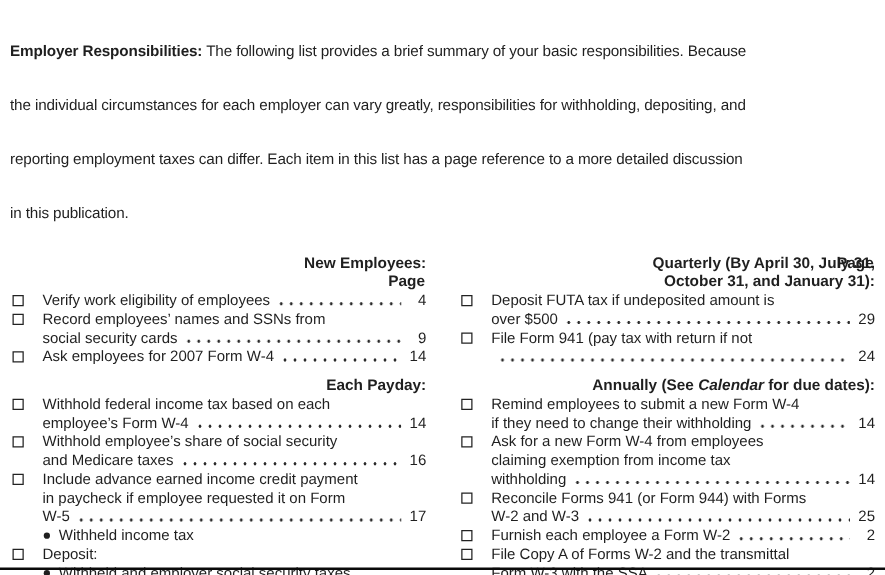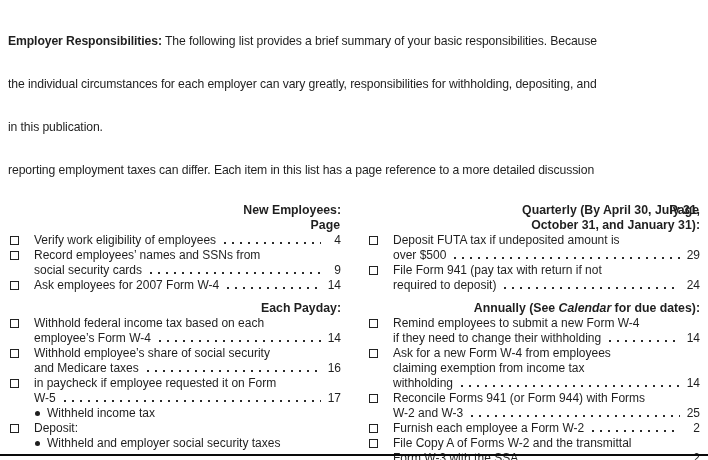--- a/index.html
+++ b/index.html
@@ -94,22 +94,22 @@
     bottom: 4px;
     border-top: 2px solid #0a0a0a;
   }
 </style>
 </head>
 <body>
 
 <div class="intro">
   <div class="line"><b>Employer Responsibilities:</b> <span>The following list provides a brief summary of your basic responsibilities. Because</span></div>
   <div class="line">the individual circumstances for each employer can vary greatly, responsibilities for withholding, depositing, and</div>
+  <div class="line">reporting employment taxes can differ. Each item in this list has a page reference to a more detailed discussion</div>
   <div class="line">in this publication.</div>
-  <div class="line">reporting employment taxes can differ. Each item in this list has a page reference to a more detailed discussion</div>
 </div>
 
 <div class="cols">
   <div class="col" id="col-0">
       <div class="section">
         <div class="sec-head"><span>New Employees:</span></div>
         <div class="page-label-line">Page</div>
         <div class="item">
           <div class="boxcell">
             <span class="cb"></span>
@@ -174,20 +174,21 @@
               <span class="leader"></span>
               <span class="pagenum">16</span>
             </div>
           </div>
         </div>
         <div class="item">
           <div class="boxcell">
             <span class="cb"></span>
           </div>
           <div class="content">
+            <div class="line">Include advance earned income credit payment</div>
             <div class="line">in paycheck if employee requested it on Form</div>
             <div class="lastline">
               <span class="txt">W-5</span>
               <span class="leader"></span>
               <span class="pagenum">17</span>
             </div>
           </div>
         </div>
         <div class="item">
           <div class="boxcell"></div>
@@ -228,21 +229,20 @@
             </div>
           </div>
         </div>
         <div class="item">
           <div class="boxcell">
             <span class="cb"></span>
           </div>
           <div class="content">
             <div class="line">File Form 941 (pay tax with return if not</div>
             <div class="lastline">
-              <span class="txt">required to deposit)</span>
               <span class="leader"></span>
               <span class="pagenum">24</span>
             </div>
           </div>
         </div>
       </div>
       <div class="section">
         <div class="sec-head"><span>Annually (See </span><i class="it">Calendar</i><span> for due dates):</span></div>
         <div class="item">
           <div class="boxcell">

